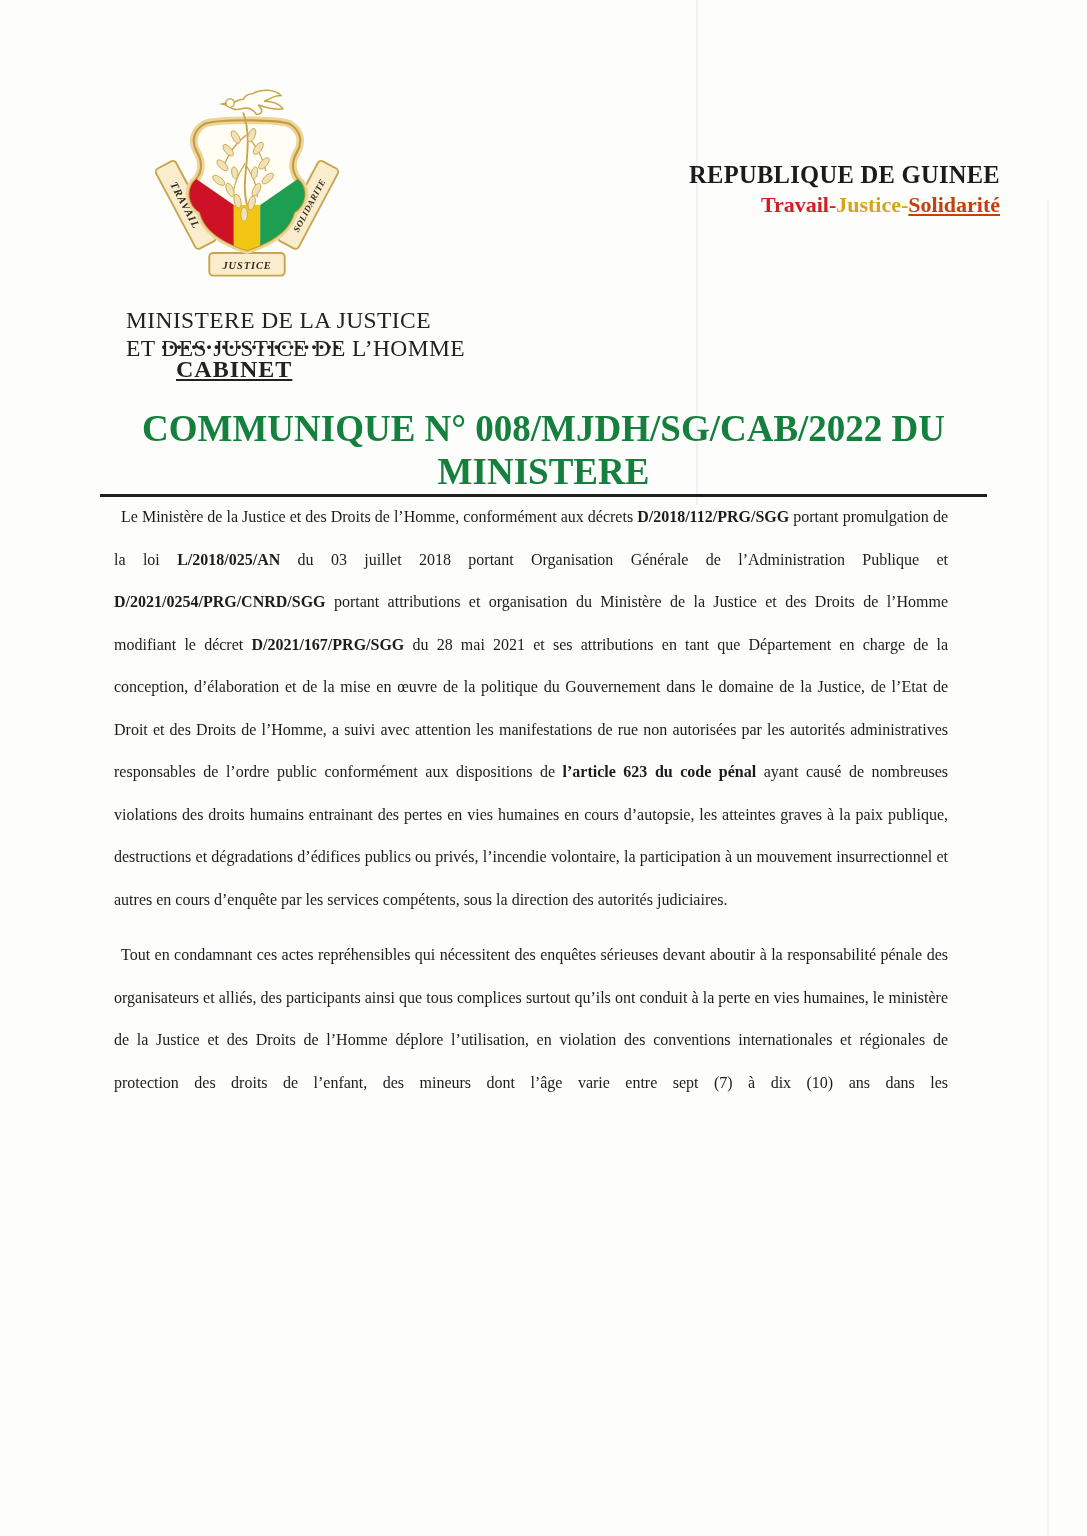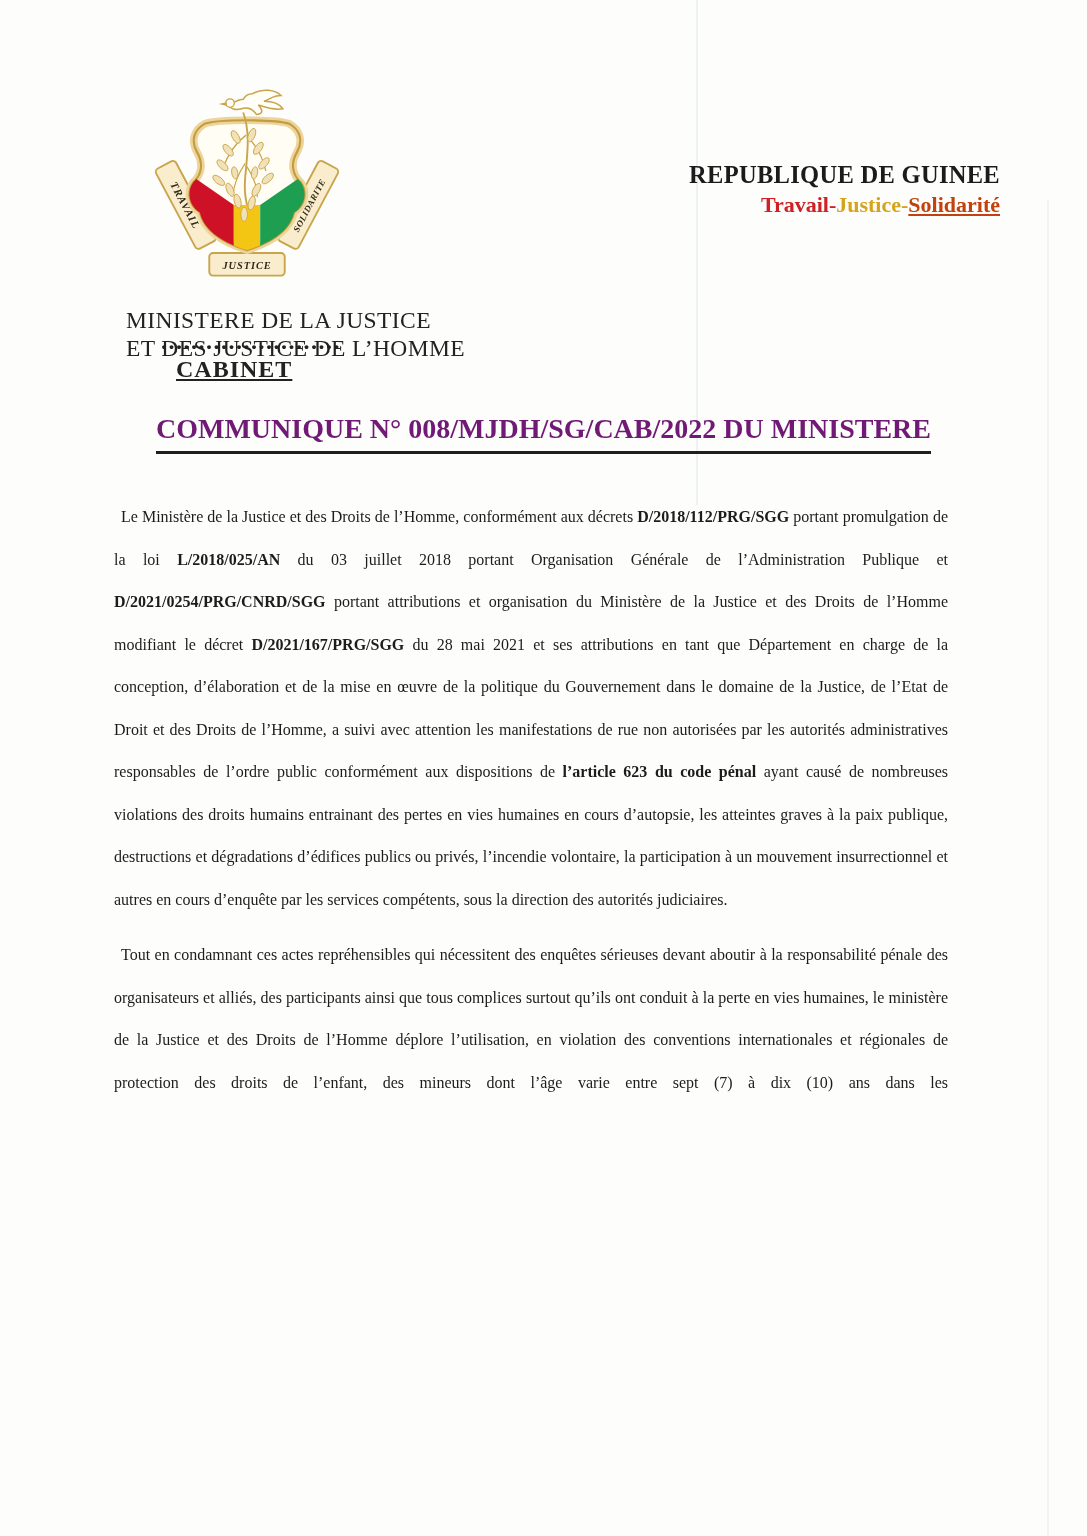--- a/index.html
+++ b/index.html
@@ -41,22 +41,22 @@
   .rep-header { position: absolute; left: 560px; top: 161px; width: 440px; text-align: right; }
   .rep-title { font-weight: bold; font-size: 24.5px; letter-spacing: 0.3px; color: #1b1b1b; }
   .motto { font-weight: bold; font-size: 22px; margin-top: 3px; }
   .m-red    { color: #cf2026; }
   .m-yellow { color: #d5a41d; }
   .m-green  { color: #c2410c; text-decoration: underline; }
 
   
   .doc-title {
     position: absolute; left: 100px; top: 407px; width: 887px;
-    text-align: center; font-weight: bold; font-size: 28px; line-height: 43px;
-    color: #701a75;
+    text-align: center; font-weight: bold; font-size: 37px; line-height: 43px;
+    color: #15803d;
   }
   .doc-title .u {
     display: inline-block;
     border-bottom: 3px solid #1f1f1f;
     padding-bottom: 1px;
   }
 
   
   .body-text {
     position: absolute; left: 114px; top: 496px; width: 834px;

